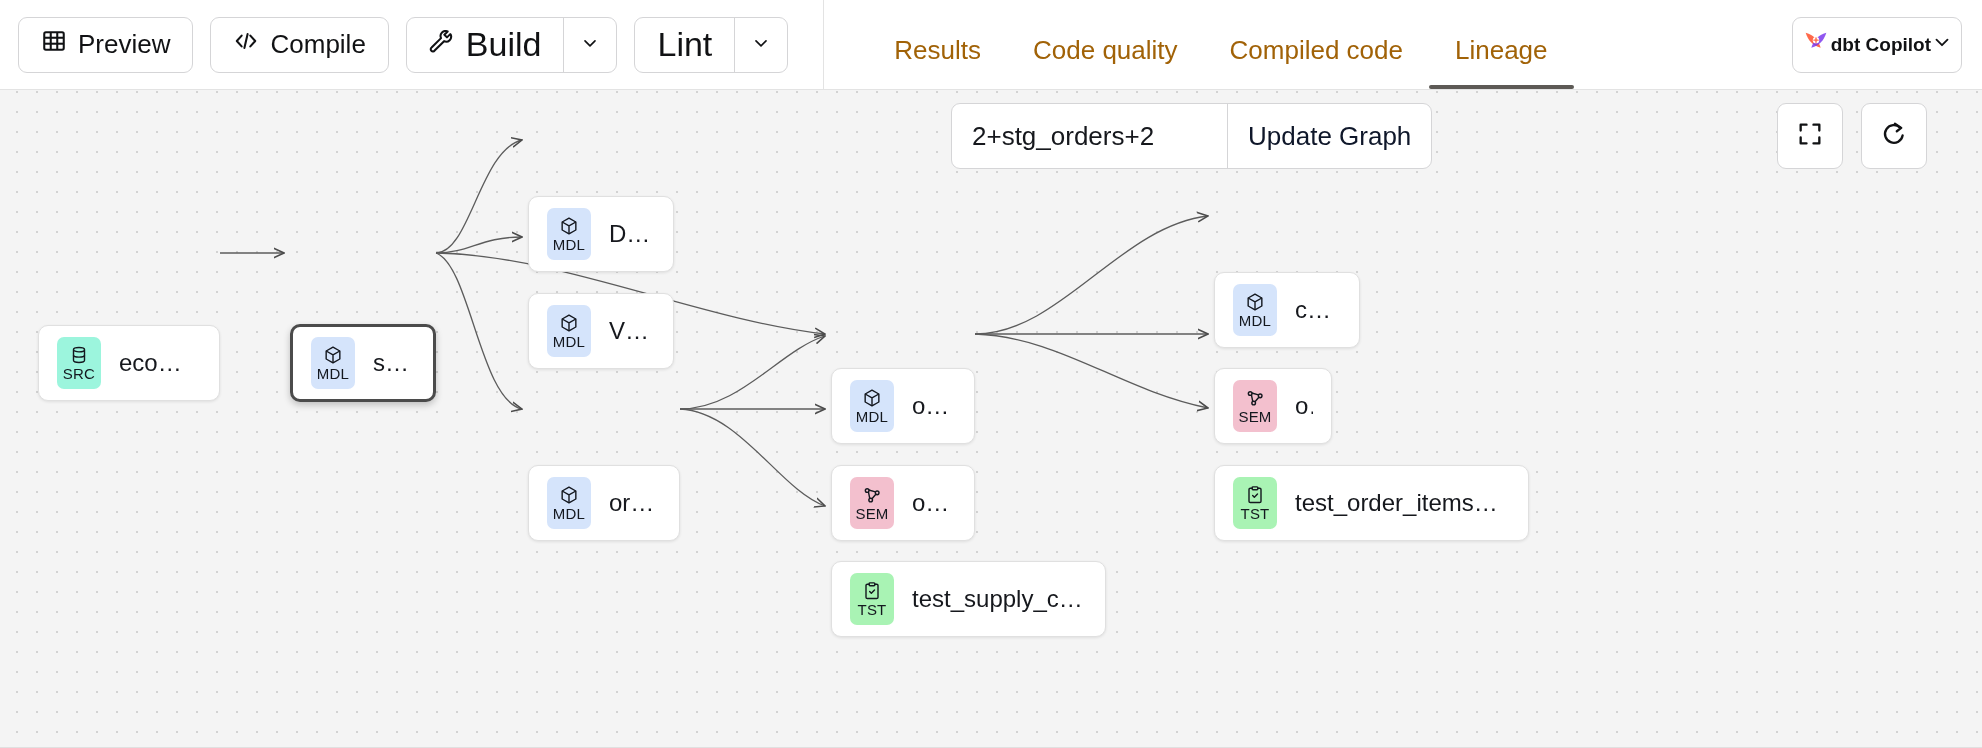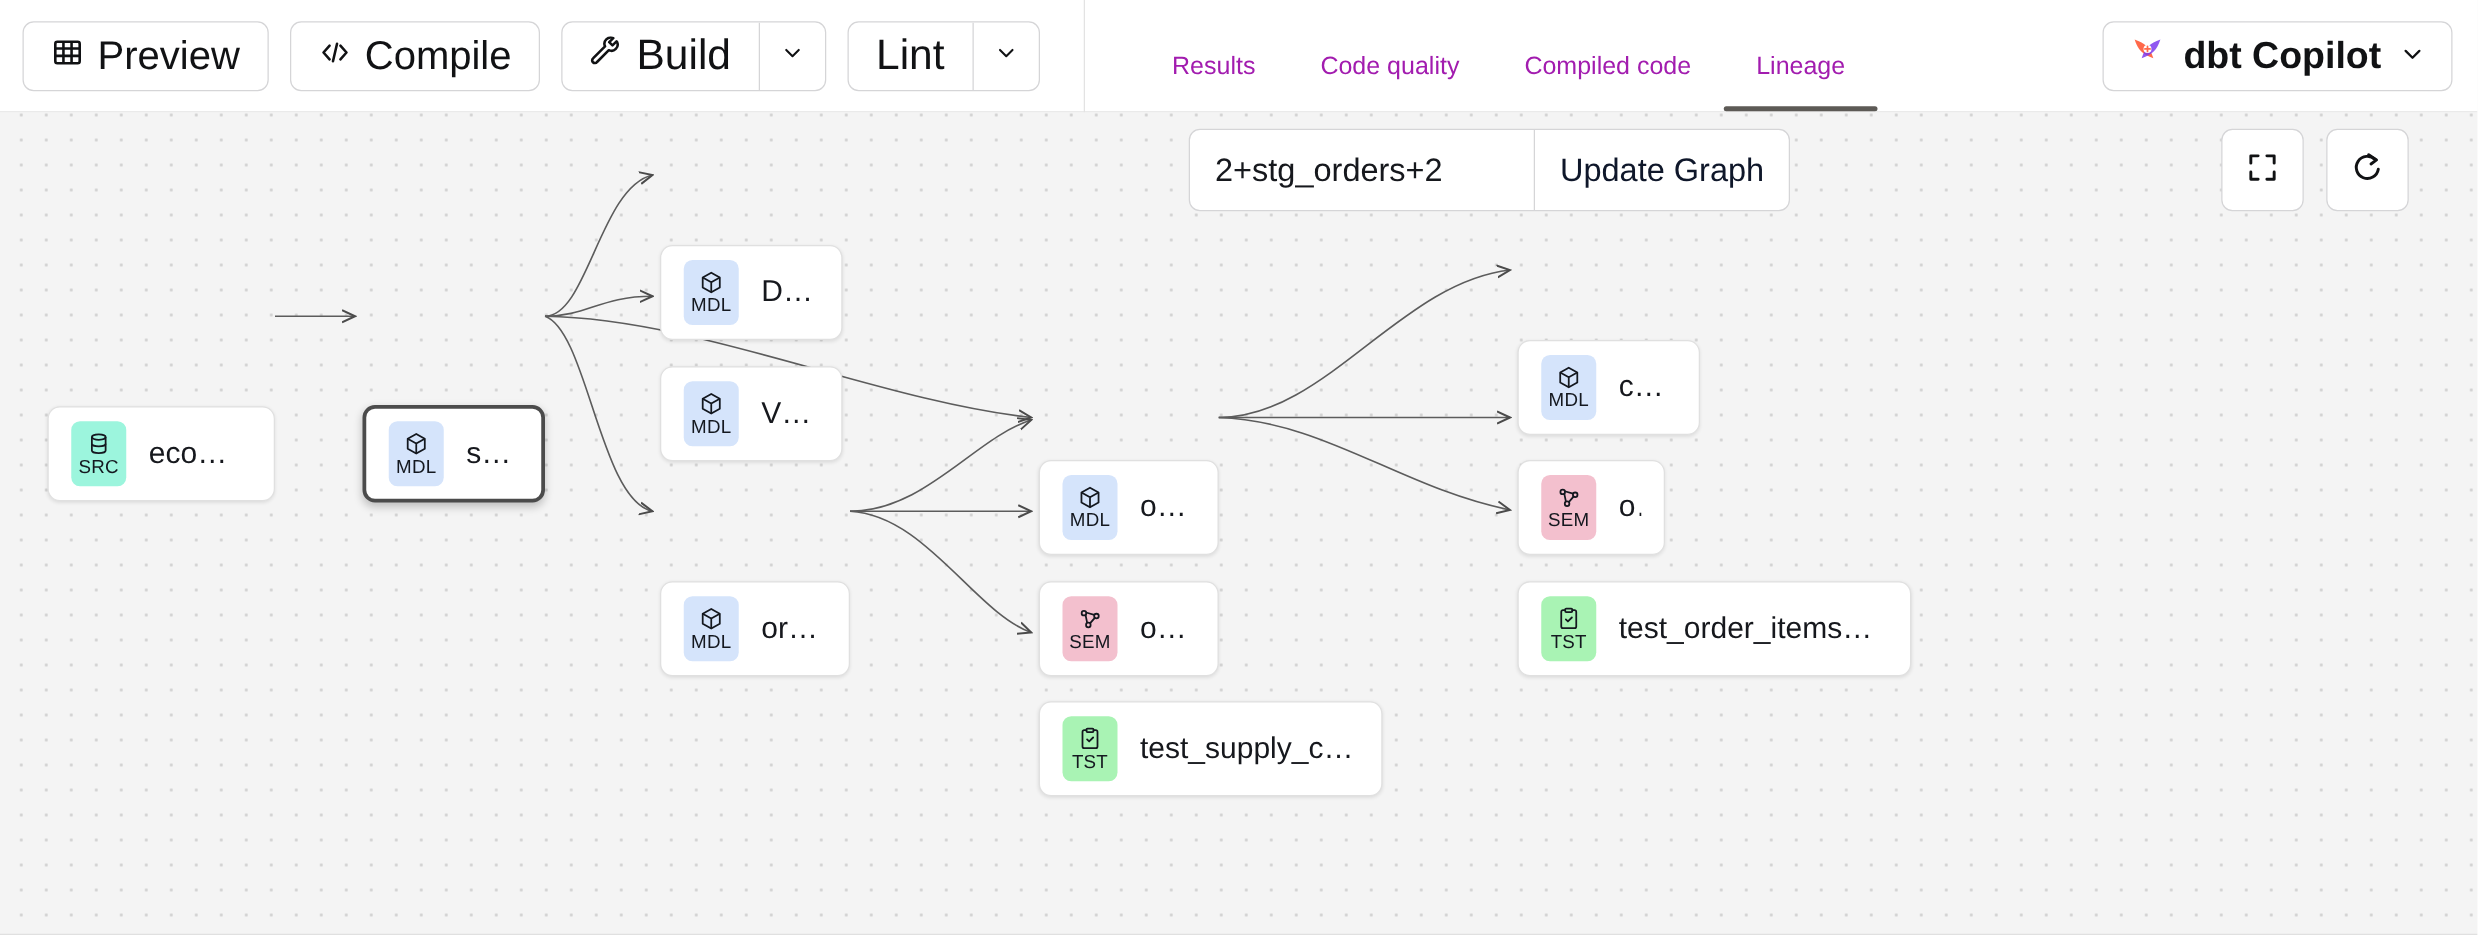--- a/index.html
+++ b/index.html
@@ -29,21 +29,21 @@
   .btn {
     display: flex;
     align-items: center;
     justify-content: center;
     gap: 11px;
     height: 56px;
     padding: 0 22px;
     border: 1px solid #d5d5d7;
     border-radius: 9px;
     background: #ffffff;
-    font-size: 32px;
+    font-size: 26px;
     color: #111214;
     cursor: pointer;
     white-space: nowrap;
   }
   .split {
     display: flex;
     align-items: stretch;
     border: 1px solid #d5d5d7;
     border-radius: 9px;
     background: #ffffff;
@@ -78,22 +78,22 @@
   
   .tabs {
     display: flex;
     align-items: flex-end;
     height: 100%;
     gap: 0;
     padding-left: 44px;
   }
   .tab {
     position: relative;
-    font-size: 20px;
-    color: #a21caf;
+    font-size: 26px;
+    color: #a16207;
     padding: 0 26px 26px 26px;
     cursor: pointer;
     white-space: nowrap;
     line-height: 1;
   }
   .tab.active::after {
     content: "";
     position: absolute;
     left: 0; right: 0; bottom: 0;
     height: 4px;
@@ -103,27 +103,26 @@
 
   .copilot-wrap {
     position: absolute;
     right: 20px;
     top: 50%;
     transform: translateY(-50%);
   }
   .copilot {
     display: flex;
     align-items: center;
-    gap: 14px;
     height: 56px;
-    padding: 0 20px;
+    padding: 0 8px;
     border: 1px solid #d5d5d7;
     border-radius: 9px;
     background: #fff;
-    font-size: 30px;
+    font-size: 19px;
     font-weight: bold;
     color: #111214;
     cursor: pointer;
     white-space: nowrap;
   }
 
   
   .canvas {
     position: relative;
     width: 1982px;

